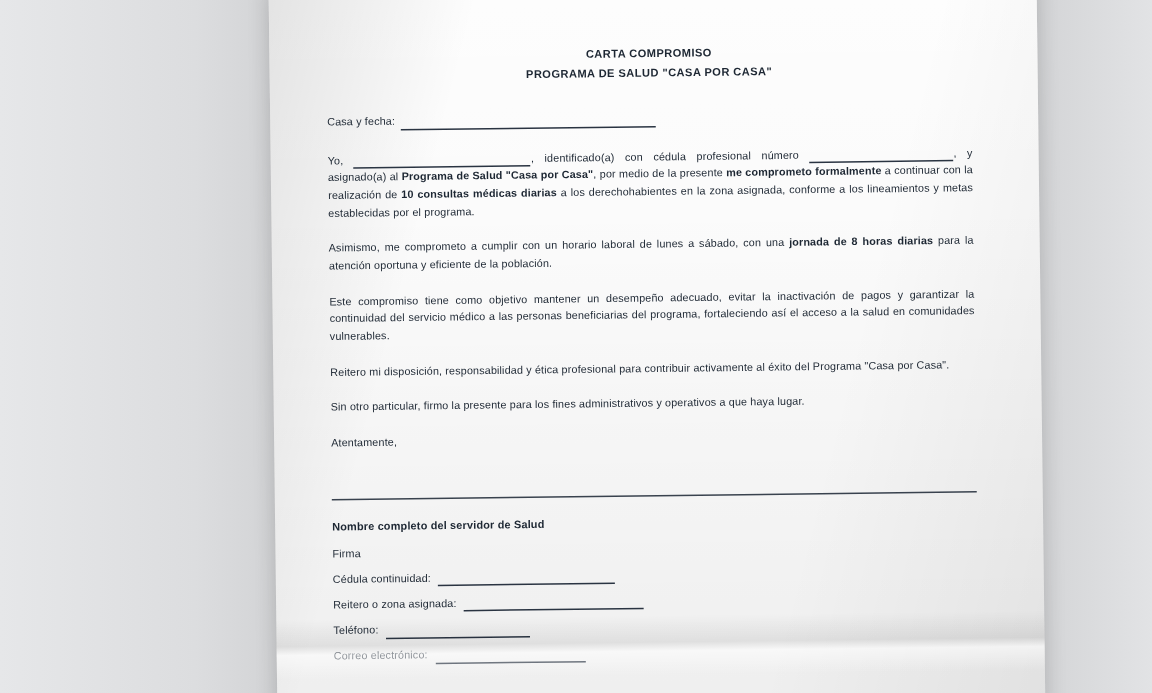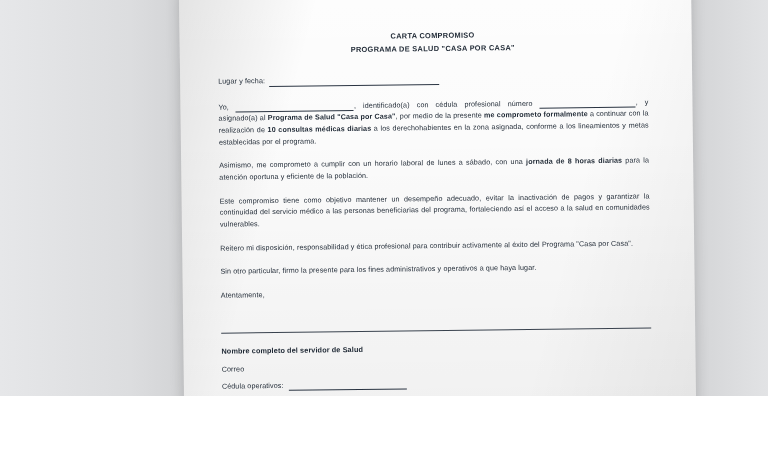--- a/index.html
+++ b/index.html
@@ -9,21 +9,21 @@
   }
   body {
     width: 768px;
     height: 462px;
     overflow: hidden;
     font-family: "Liberation Sans", sans-serif;
   }
   #stage {
     position: relative;
     width: 768px;
-    height: 396px;
+    height: 462px;
     background: #b91c1c;
     overflow: hidden;
   }
   
   .bg-left, .bg-right {
     position: absolute;
     top: 0;
     height: 462px;
     background: linear-gradient(90deg, #e3e4e6 0%, #d7d8da 60%, #cfd0d2 100%);
   }
@@ -140,42 +140,42 @@
 
   <div class="paper">
     <div class="content">
 
       <div class="title-block">
         <span class="title-line">CARTA COMPROMISO</span>
         <span class="title-line">PROGRAMA DE SALUD "CASA POR CASA"</span>
       </div>
 
       <div class="field-row">
-        <span>Lugar y fecha:</span><span class="rule rule-lugar"></span>
+        <span>Casa y fecha:</span><span class="rule rule-lugar"></span>
       </div>
 
       <p class="para"><span>Yo, </span><span class="inline-rule-a"></span><span>, identificado(a) con cédula profesional número </span><span class="inline-rule-b"></span><span>, y asignado(a) al </span><span class="b">Programa de Salud "Casa por Casa"</span><span>, por medio de la presente </span><span class="b">me comprometo formalmente</span><span> a continuar con la realización de </span><span class="b">10 consultas médicas diarias</span><span> a los derechohabientes en la zona asignada, conforme a los lineamientos y metas establecidas por el programa.</span></p>
 
       <p class="para"><span>Asimismo, me comprometo a cumplir con un horario laboral de lunes a sábado, con una </span><span class="b">jornada de 8 horas diarias</span><span> para la atención oportuna y eficiente de la población.</span></p>
 
       <p class="para">Este compromiso tiene como objetivo mantener un desempeño adecuado, evitar la inactivación de pagos y garantizar la continuidad del servicio médico a las personas beneficiarias del programa, fortaleciendo así el acceso a la salud en comunidades vulnerables.</p>
 
       <p class="para">Reitero mi disposición, responsabilidad y ética profesional para contribuir activamente al éxito del Programa "Casa por Casa".</p>
 
       <p class="para">Sin otro particular, firmo la presente para los fines administrativos y operativos a que haya lugar.</p>
 
       <p class="para">Atentamente,</p>
 
       <div class="sign-line"></div>
 
       <div class="closing-name">Nombre completo del servidor de Salud</div>
 
       <div class="closing-list">
-        <div class="closing-item"><span>Correo</span><span class="cl-rule w5"></span></div>
-        <div class="closing-item"><span>Cédula operativos:</span><span class="cl-rule w1"></span></div>
+        <div class="closing-item"><span>Firma</span><span class="cl-rule w5"></span></div>
+        <div class="closing-item"><span>Cédula continuidad:</span><span class="cl-rule w1"></span></div>
         <div class="closing-item"><span>Reitero o zona asignada:</span><span class="cl-rule w2"></span></div>
         <div class="closing-item"><span>Teléfono:</span><span class="cl-rule w3"></span></div>
         <div class="closing-item"><span>Correo electrónico:</span><span class="cl-rule w4"></span></div>
       </div>
 
     </div>
   </div>
 
 </div>
 

